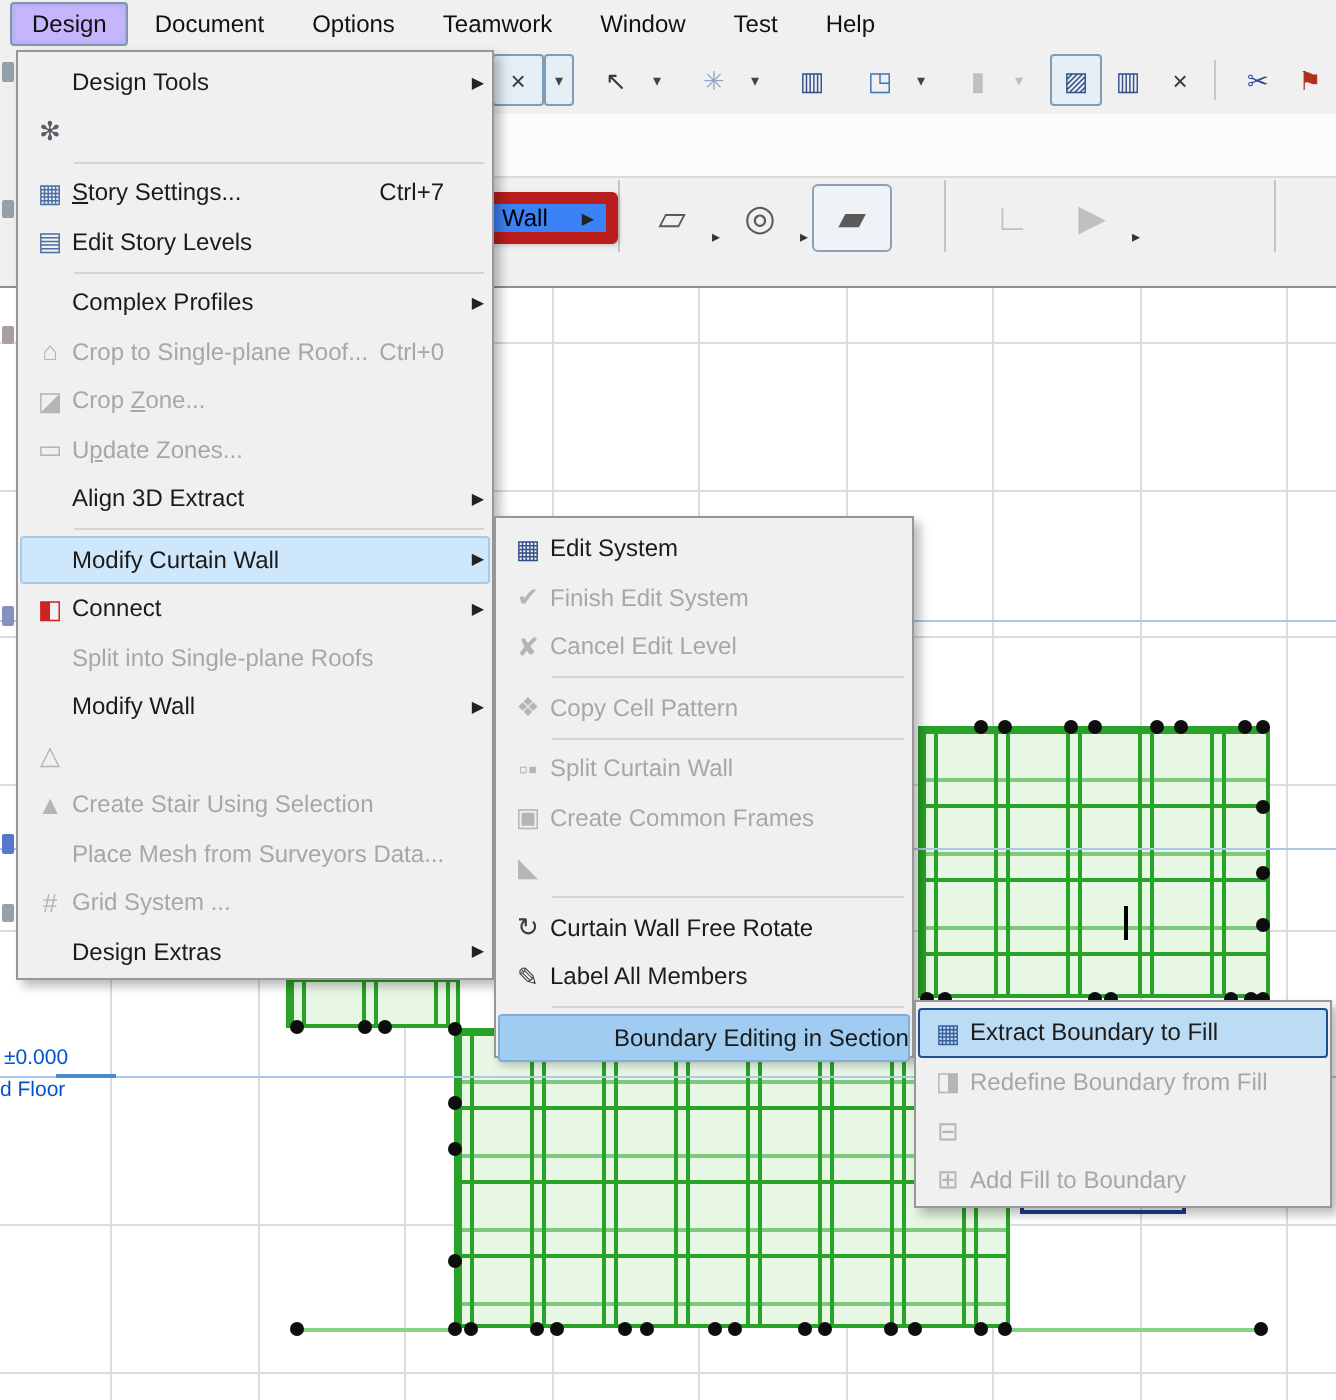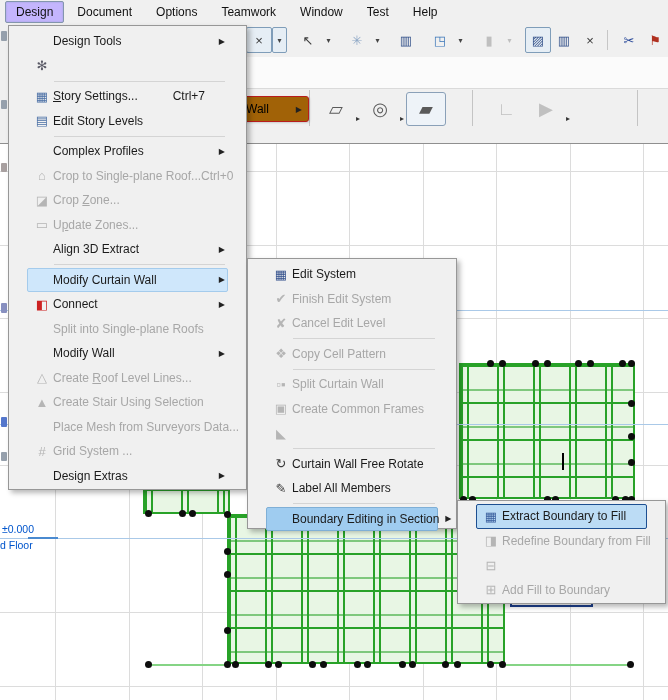--- a/index.html
+++ b/index.html
@@ -14,22 +14,22 @@
   #tb1{position:absolute;left:246px;top:26px;height:28px;display:flex;align-items:center;z-index:1;}
   .tb-btn{width:24px;height:24px;display:flex;align-items:center;justify-content:center;font-size:13px;
           border:1px solid transparent;border-radius:2px;color:#3a3a3a;flex:none;}
   .tb-btn.dd{width:13px;font-size:8px;color:#444;}
   .tb-btn.pressed{border-color:#7f9db9;background:#e6eef5;}
   .tb-btn.dis{color:#bfbfbf !important;}
   .tb-sep{width:1px;height:20px;background:#c6c6c6;margin:0 4px;flex:none;}
   #tbgap{position:absolute;left:246px;top:57px;width:422px;height:31px;background:#fbfbfb;
          border-bottom:1px solid #dadada;z-index:1;}
   .row2-div{position:absolute;top:90px;width:1px;height:36px;background:#c4c4c4;z-index:1;}
-  #wallbtn{position:absolute;left:239px;top:96px;width:70px;height:26px;background:#a16207;
-           border:1px solid #b91c1c;border-radius:3px;display:flex;align-items:center;font-size:12px;
+  #wallbtn{position:absolute;left:239px;top:96px;width:70px;height:26px;background:#3b82f6;
+           border:6px solid #b91c1c;border-radius:3px;display:flex;align-items:center;font-size:12px;
            padding:0 6px;box-sizing:border-box;z-index:2;box-shadow:1px 1px 2px rgba(0,0,0,.15);}
   #wallbtn .arr{margin-left:auto;font-size:8px;color:#222;}
   .big-btn{position:absolute;top:92px;width:38px;height:32px;display:flex;align-items:center;justify-content:center;
            font-size:18px;color:#5a5a5a;border:1px solid transparent;border-radius:3px;z-index:1;}
   .big-btn.pressed{border-color:#8aa0b8;background:#eef3f8;}
   .big-btn.dis{color:#c0c0c0;}
   .mini-arrow{position:absolute;top:114px;font-size:8px;color:#333;z-index:1;}
   
   .lt-mark{position:absolute;left:1px;width:6px;border-radius:1px;z-index:1;}
   
@@ -44,33 +44,33 @@
          repeating-linear-gradient(180deg,var(--cwl) 0 2px,transparent 2px 24px,rgba(40,162,40,.55) 24px 26px,transparent 26px 37px),
          var(--cwf);}
   .dot{position:absolute;width:7px;height:7px;border-radius:50%;background:#0d0d0d;z-index:3;}
   .lgline{position:absolute;height:2px;background:var(--cwlt);z-index:1;}
   .lvl-text{position:absolute;font-size:10.5px;color:var(--lvl);white-space:nowrap;z-index:2;}
   #tickmark{position:absolute;width:2px;background:#000;z-index:2;}
   #bracket{position:absolute;border:2px solid #1c3f8e;border-top:none;background:transparent;z-index:2;box-sizing:border-box;}
   #lvlseg{position:absolute;height:2px;background:#4a8ad0;z-index:2;}
   
   .menu-panel{position:absolute;background:#f0f0f0;border:1px solid #979797;box-sizing:border-box;
-              box-shadow:3px 3px 5px rgba(0,0,0,.28);padding:3px 18px;z-index:10;}
+              box-shadow:3px 3px 5px rgba(0,0,0,.28);padding:3px 1px;z-index:10;}
   .menu-item{display:flex;align-items:center;height:24.5px;font-size:12px;color:#1b1b1b;
              padding:0 2px 0 3px;border:1px solid transparent;border-radius:2px;box-sizing:border-box;}
   .mi-icon{width:22px;text-align:center;font-size:13px;flex:none;line-height:1;}
   .mi-label{white-space:nowrap;}
   .mi-short{margin-left:auto;padding-right:8px;}
   .mi-arrow{width:12px;font-size:8px;text-align:right;color:#222;flex:none;margin-left:auto;}
   .menu-item.has-short .mi-arrow{margin-left:0;}
   .menu-item.dis{color:#a7a7a7;}
   .menu-item.dis .mi-icon{color:#b5b5b5 !important;}
   .menu-sep{height:1px;background:#d4d4d4;margin:2.5px 3px 2.5px 27px;}
   .sel1{background:var(--hl1);border-color:#a4cbec;}
-  .sel2{background:var(--hl2);border-color:#7fafd6;}
+  .sel2{background:var(--hl2);border-color:#7fafd6;gap:32px;}
   .sel3{background:var(--self);border-color:var(--selb);}
   .menu-item u{text-decoration:underline;}
 </style>
 </head>
 <body>
 
 <div id="root" style="--hl1: #cfe7fb; --hl2: #9fccf0; --self: #bcdcf5; --selb: #1d4f91; --cwl: #28a228; --cwf: #e8f6e4; --cwlt: #85d485; --story: #aac9e8; --lvl: #0055cc;">
 
   <div id="menubar">
       <div class="mb-item active">Design</div>
@@ -268,21 +268,20 @@
         <div class="mi-label">Split into Single-plane Roofs</div>
         <div class="mi-arrow"></div>
       </div>
       <div class="menu-item">
         <div class="mi-icon"></div>
         <div class="mi-label">Modify Wall</div>
         <div class="mi-arrow">▶</div>
       </div>
       <div class="menu-item dis">
         <div class="mi-icon" style="color: rgb(181, 181, 181);">△</div>
-        <div class="mi-label">Create <u>R</u>oof Level Lines...</div>
         <div class="mi-arrow"></div>
       </div>
       <div class="menu-item dis">
         <div class="mi-icon" style="color: rgb(181, 181, 181);">▲</div>
         <div class="mi-label">Create Stair Using Selection</div>
         <div class="mi-arrow"></div>
       </div>
       <div class="menu-item dis">
         <div class="mi-icon"></div>
         <div class="mi-label">Place Mesh from Surveyors Data...</div>

